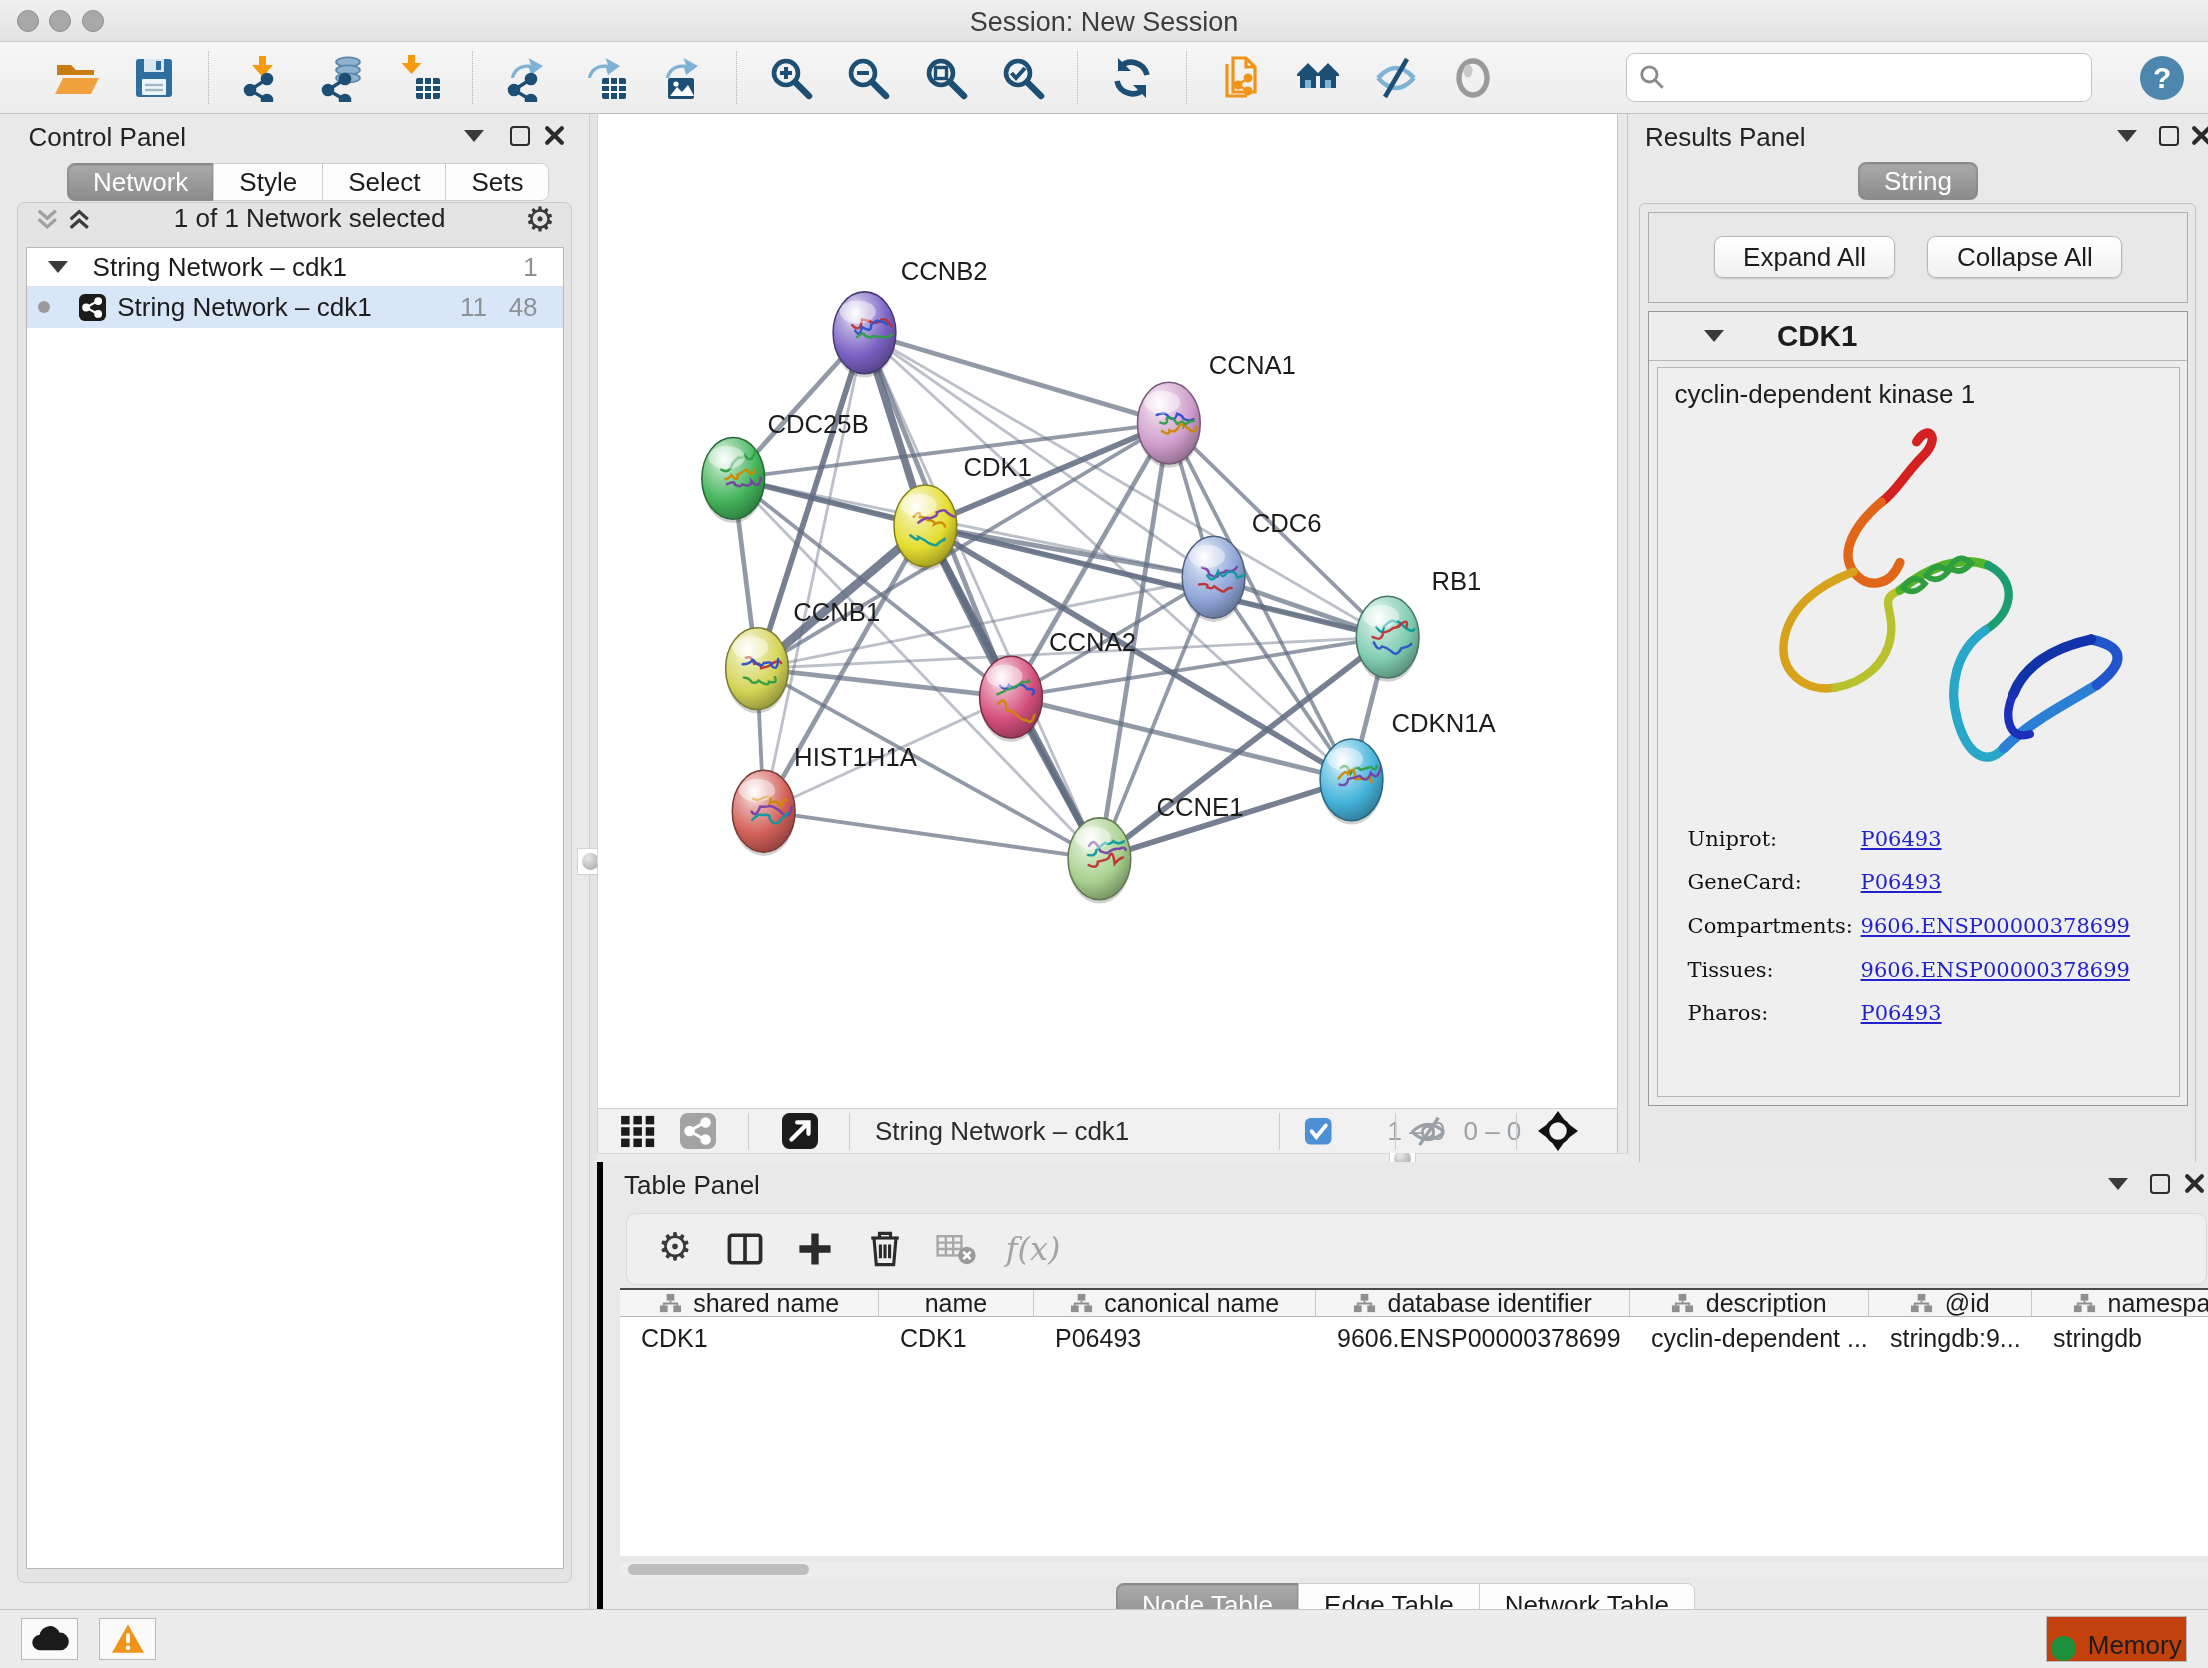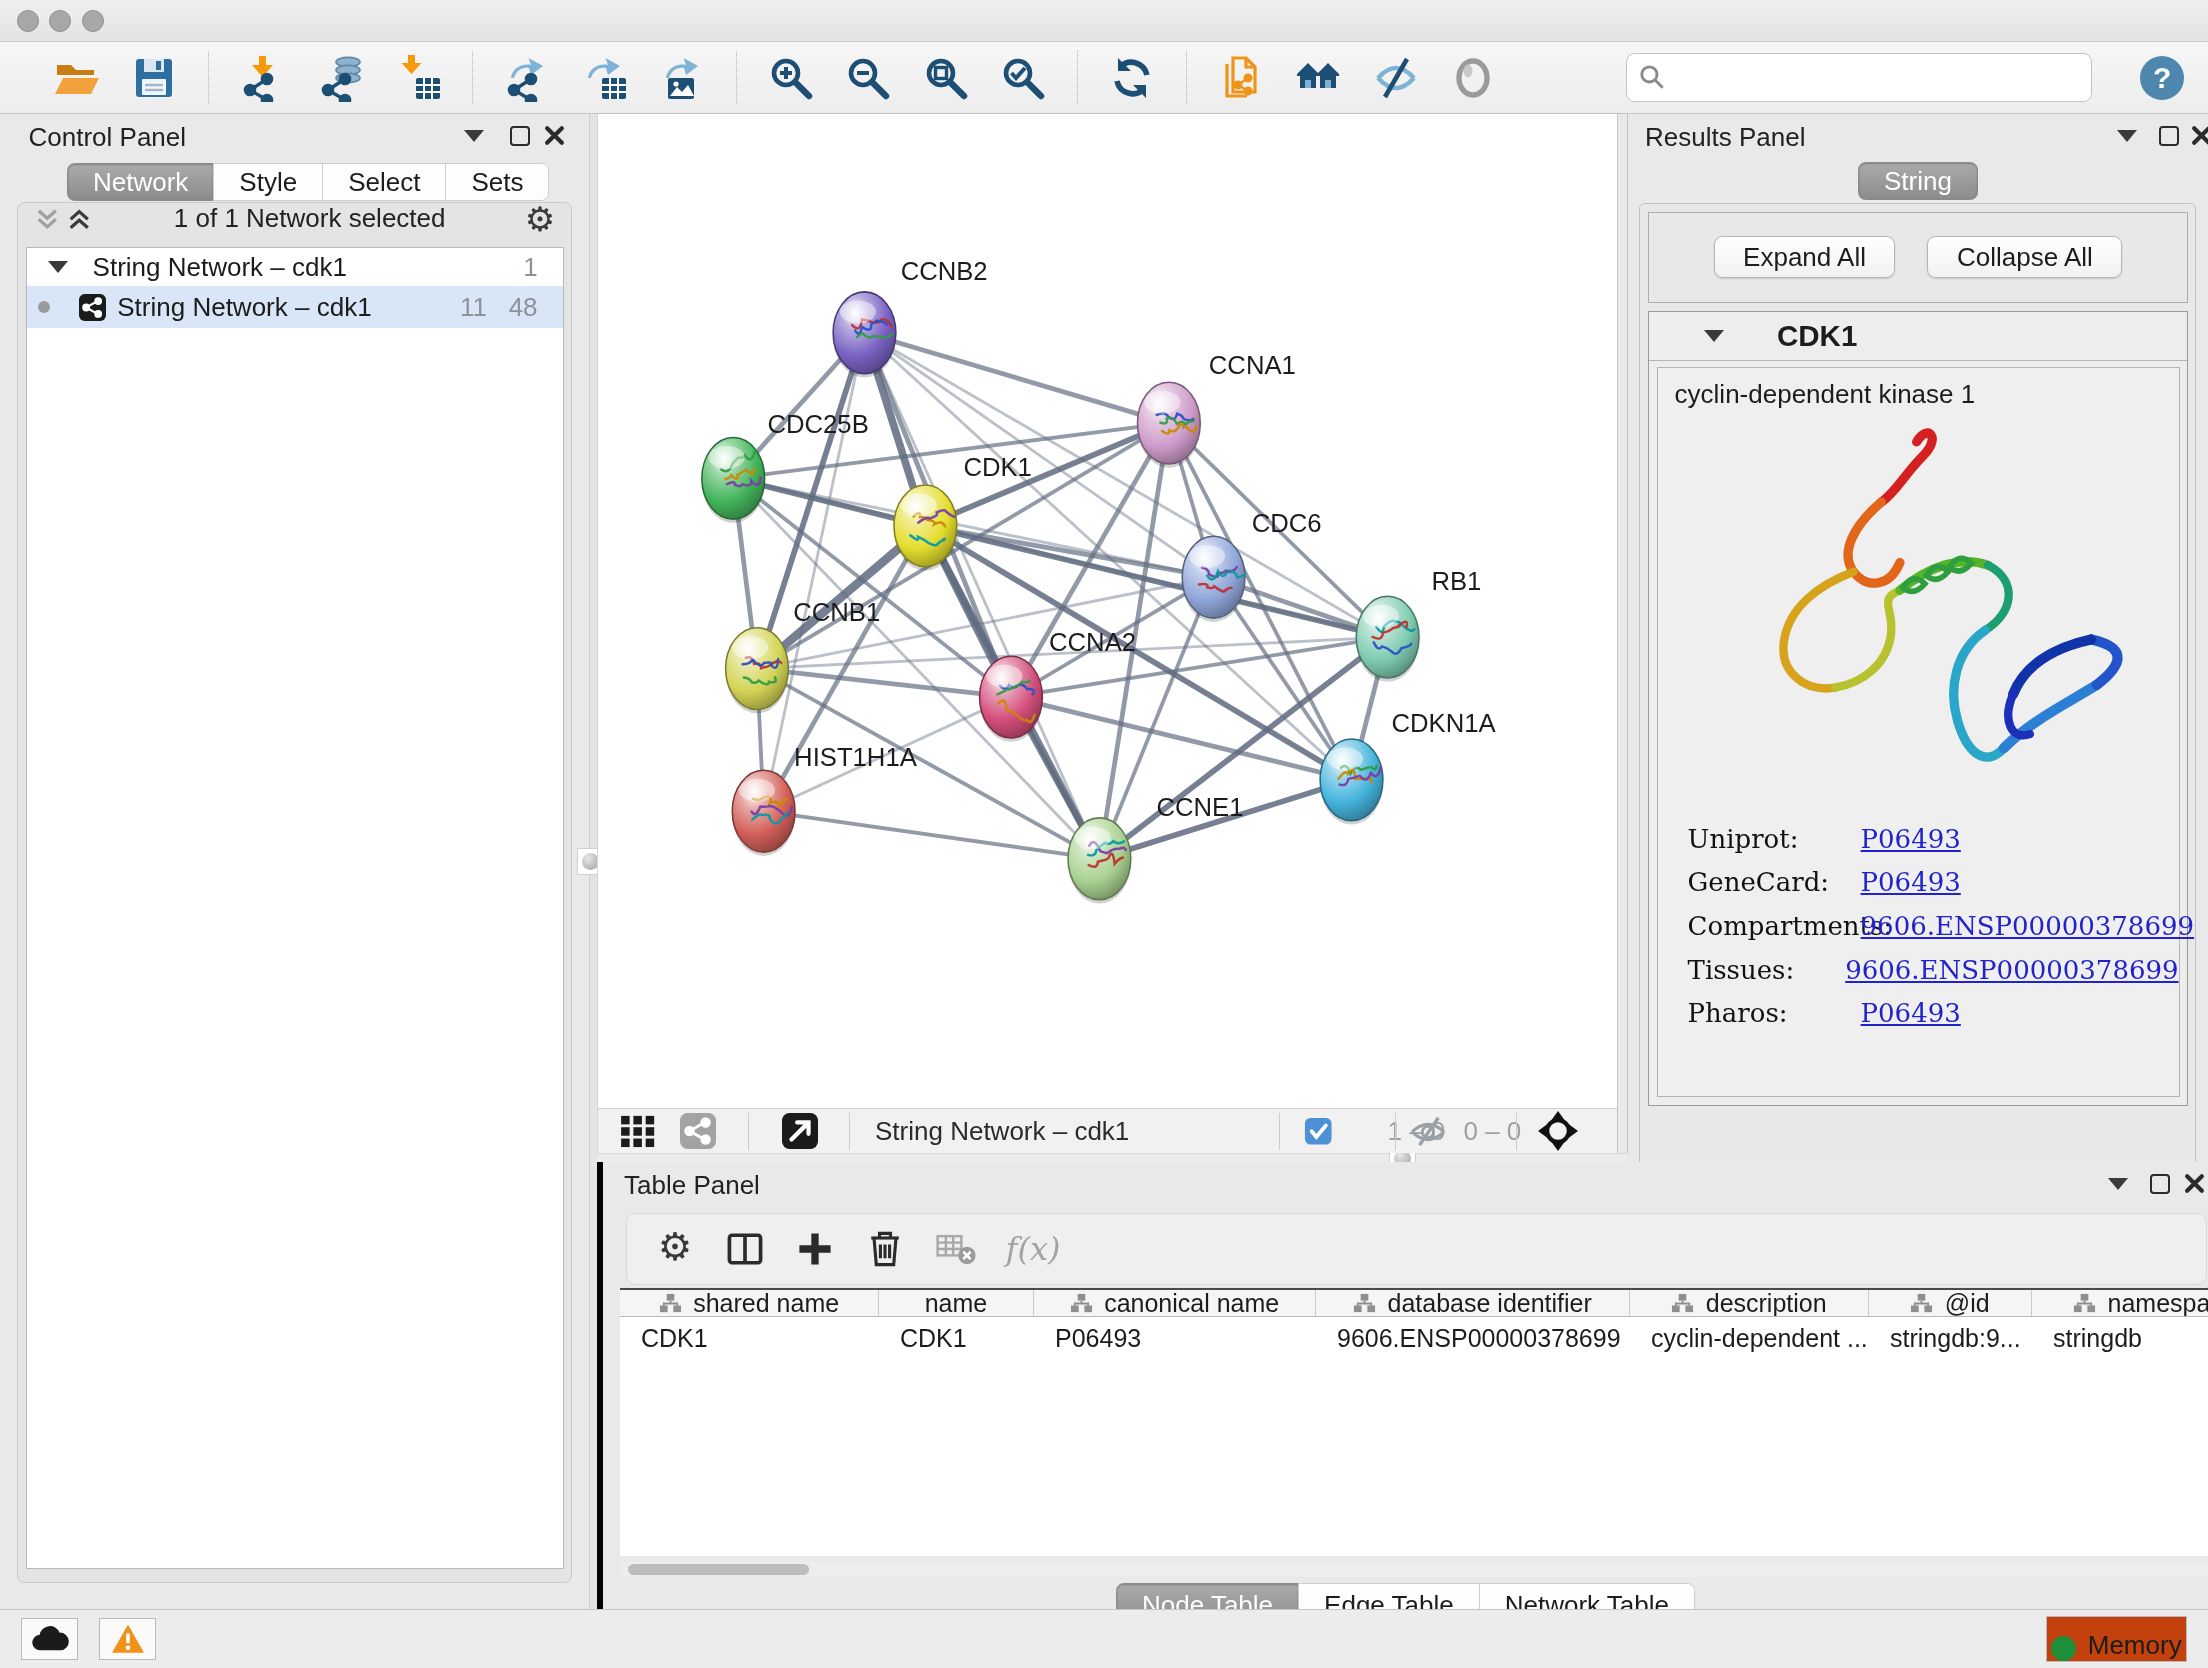--- a/index.html
+++ b/index.html
@@ -55,21 +55,21 @@
   #rp-btnbox{position:absolute;left:7.6px;top:7.6px;width:540px;height:91px;border:1px solid #adadad;display:flex;align-items:center;justify-content:center;gap:32px;}
   .btn{height:42px;padding:0 28.5px;background:linear-gradient(#ffffff,#f1f1f1);border:1px solid #b5b5b5;border-radius:8.6px;font-size:26px;display:flex;align-items:center;cursor:pointer;box-shadow:0 1px 1.9px rgba(0,0,0,.15);}
   #rp-card{position:absolute;left:7.6px;top:107px;width:540px;height:795px;border:1px solid #9a9a9a;background:#ededed;}
   #rp-card-head{height:49px;border-bottom:1px solid #b5b5b5;display:flex;align-items:center;}
   #rp-gene{font-size:29.5px;font-weight:bold;margin-left:53px;}
   #rp-inner{position:absolute;left:7.6px;top:55px;width:523px;height:730px;border:1px solid #b5b5b5;background:#efefef;}
   #rp-desc{font-size:26px;padding:11.4px 0 0 17px;}
   #protein-svg{display:block;margin:3.8px auto 0 auto;}
   .serif{font-family:"DejaVu Serif",serif;}
   #crosslinks-title{font-size:27.6px;font-weight:bold;margin:1.9px 0 5.7px 15px;}
-  .cl-row{display:flex;font-size:26px;margin:7.6px 0 7.6px 30px;line-height:36px;align-items:center;}
+  .cl-row{display:flex;font-size:21px;margin:7.6px 0 7.6px 30px;line-height:36px;align-items:center;}
   .cl-label{width:173px;color:#111;}
   .cl-link{color:#2222cc;text-decoration:underline;cursor:pointer;}
   
   #tpanel{position:absolute;left:597px;top:1162px;width:1611px;height:447px;background:#e9e9e9;border-left:6px solid #000000;}
   #tp-toolbar{position:absolute;left:23px;top:51px;width:1581px;height:72px;background:#efefef;border:1px solid #d9d9d9;border-radius:9.5px;display:flex;align-items:center;padding-left:23px;}
   .tp-icon{width:49px;height:49px;margin-right:21px;display:flex;align-items:center;justify-content:center;cursor:pointer;}
   #fx-label{font-family:"DejaVu Serif",serif;font-style:italic;font-size:32px;color:#a3a3a3;margin-left:5.7px;}
   #tbl{position:absolute;left:17px;top:126px;width:1594px;height:268px;background:#fff;border-top:2.9px solid #4a4a4a;overflow:hidden;}
   #tbl-head{display:flex;height:27px;background:#f5f5f5;border-bottom:1px solid #b8b8b8;}
   .th{display:flex;align-items:center;justify-content:center;gap:11.4px;font-size:25px;border-right:1px solid #c9c9c9;overflow:hidden;white-space:nowrap;flex:none;cursor:pointer;}
@@ -85,20 +85,21 @@
   #mem-dot{width:25px;height:25px;border-radius:50%;background:#1e8f3a;}
   svg text{font-family:"Liberation Sans",sans-serif;}
 </style>
 </head>
 <body>
 
 <div id="titlebar">
   <span class="traffic" style="left:17px"></span>
   <span class="traffic" style="left:49px"></span>
   <span class="traffic" style="left:82px"></span>
+  <div id="win-title">Session: New Session</div>
 </div>
 
 <div id="toolbar">
   <span id="tb-icons" style="display:flex;align-items:center;">
       <span class="tb-icon">
         <svg viewBox="0 0 48 48">
           <path d="M4 11h14l5 5h18v5H4z" fill="#c77d12"></path>
           <path d="M2 40l8-16h36l-8 16z" fill="#f2a23c"></path>
         </svg>
       </span>

